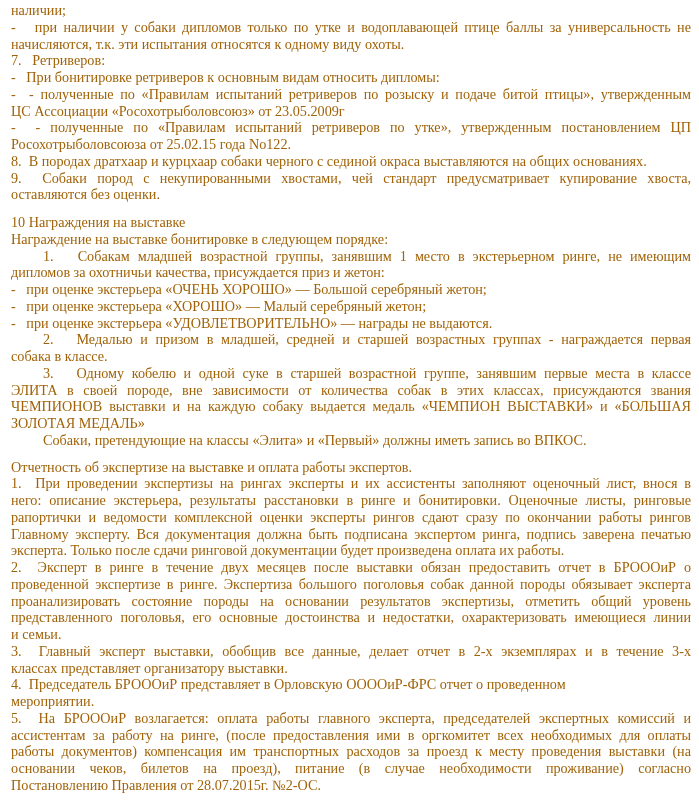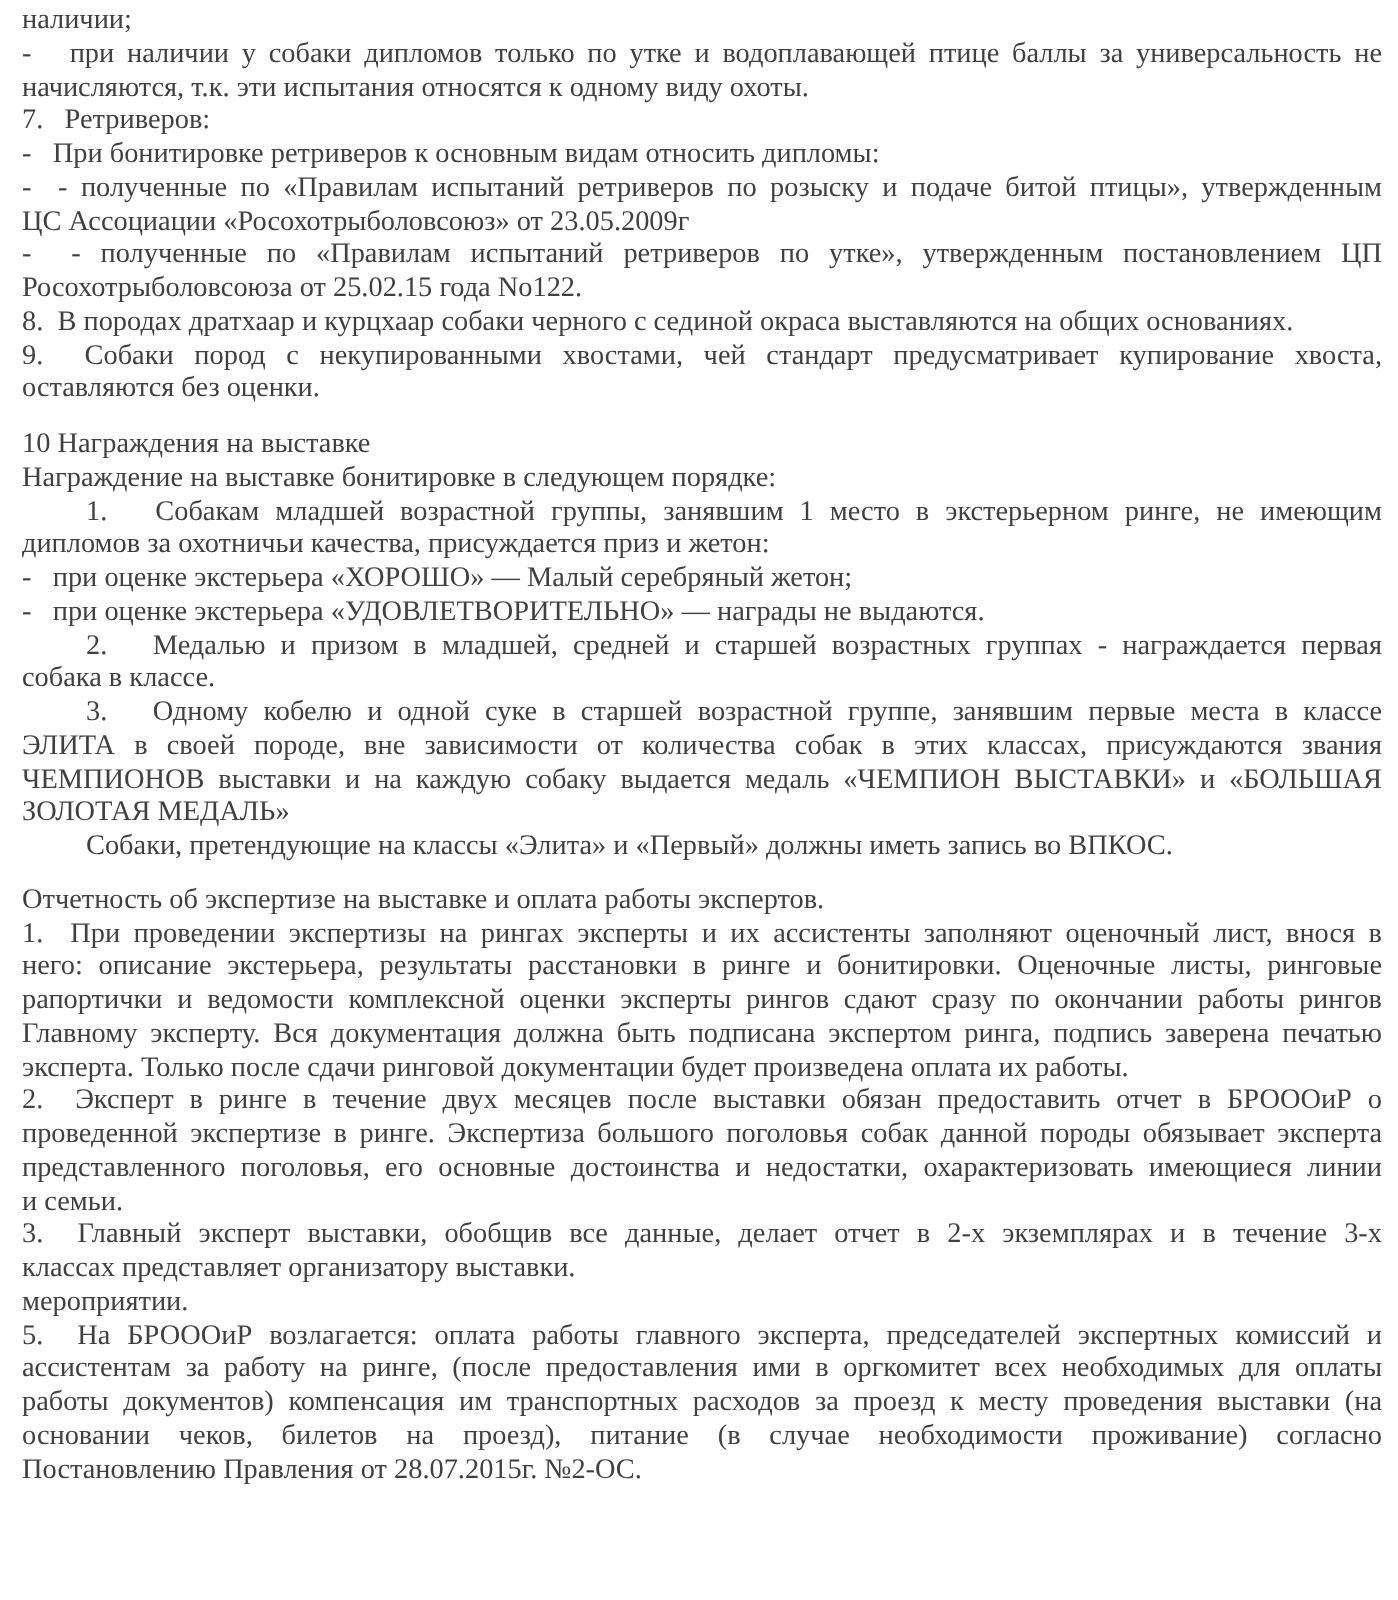--- a/index.html
+++ b/index.html
@@ -31,59 +31,62 @@
   .line.justify {
     text-align: justify;
     text-align-last: justify;
   }
   .line.indent { text-indent: 32px; }
   .spacer { width: 100%; }
 </style>
 </head>
 <body>
 
-<div class="page" style="background: rgb(255, 255, 255); color: #404040;">
+<div class="page" style="background: rgb(255, 255, 255); color: #a16207;">
     <div class="line left">наличии;</div>
     <div class="line justify">-&nbsp;&nbsp;&nbsp;при наличии у собаки дипломов только по утке и водоплавающей птице баллы за универсальность не</div>
     <div class="line left">начисляются, т.к. эти испытания относятся к одному виду охоты.</div>
     <div class="line left">7.&nbsp;&nbsp;&nbsp;Ретриверов:</div>
     <div class="line left">-&nbsp;&nbsp;&nbsp;При бонитировке ретриверов к основным видам относить дипломы:</div>
     <div class="line justify">-&nbsp;&nbsp;- полученные по «Правилам испытаний ретриверов по розыску и подаче битой птицы», утвержденным</div>
     <div class="line left">ЦС Ассоциации «Росохотрыболовсоюз» от 23.05.2009г</div>
     <div class="line justify">-&nbsp;&nbsp;- полученные по «Правилам испытаний ретриверов по утке», утвержденным постановлением ЦП</div>
     <div class="line left">Росохотрыболовсоюза от 25.02.15 года No122.</div>
     <div class="line left">8.&nbsp;&nbsp;В породах дратхаар и курцхаар собаки черного с сединой окраса выставляются на общих основаниях.</div>
     <div class="line justify">9.&nbsp;&nbsp;Собаки пород с некупированными хвостами, чей стандарт предусматривает купирование хвоста,</div>
     <div class="line left">оставляются без оценки.</div>
     <div class="spacer" style="height: 11px;"></div>
     <div class="line center">10 Награждения на выставке</div>
     <div class="line center">Награждение на выставке бонитировке в следующем порядке:</div>
     <div class="line justify indent">1.&nbsp;&nbsp;&nbsp;Собакам младшей возрастной группы, занявшим 1 место в экстерьерном ринге, не имеющим</div>
     <div class="line left">дипломов за охотничьи качества, присуждается приз и жетон:</div>
+    <div class="line left">-&nbsp;&nbsp;&nbsp;при оценке экстерьера «ОЧЕНЬ ХОРОШО» — Большой серебряный жетон;</div>
     <div class="line left">-&nbsp;&nbsp;&nbsp;при оценке экстерьера «ХОРОШО» — Малый серебряный жетон;</div>
     <div class="line left">-&nbsp;&nbsp;&nbsp;при оценке экстерьера «УДОВЛЕТВОРИТЕЛЬНО» — награды не выдаются.</div>
     <div class="line justify indent">2.&nbsp;&nbsp;&nbsp;Медалью и призом в младшей, средней и старшей возрастных группах - награждается первая</div>
     <div class="line left">собака в классе.</div>
     <div class="line justify indent">3.&nbsp;&nbsp;&nbsp;Одному кобелю и одной суке в старшей возрастной группе, занявшим первые места в классе</div>
     <div class="line justify">ЭЛИТА в своей породе, вне зависимости от количества собак в этих классах, присуждаются звания</div>
     <div class="line justify">ЧЕМПИОНОВ выставки и на каждую собаку выдается медаль «ЧЕМПИОН ВЫСТАВКИ» и «БОЛЬШАЯ</div>
     <div class="line left">ЗОЛОТАЯ МЕДАЛЬ»</div>
     <div class="line left indent">Собаки, претендующие на классы «Элита» и «Первый» должны иметь запись во ВПКОС.</div>
     <div class="spacer" style="height: 10px;"></div>
     <div class="line center">Отчетность об экспертизе на выставке и оплата работы экспертов.</div>
     <div class="line justify">1.&nbsp;&nbsp;При проведении экспертизы на рингах эксперты и их ассистенты заполняют оценочный лист, внося в</div>
     <div class="line justify">него: описание экстерьера, результаты расстановки в ринге и бонитировки. Оценочные листы, ринговые</div>
     <div class="line justify">рапортички и ведомости комплексной оценки эксперты рингов сдают сразу по окончании работы рингов</div>
     <div class="line justify">Главному эксперту. Вся документация должна быть подписана экспертом ринга, подпись заверена печатью</div>
     <div class="line left">эксперта. Только после сдачи ринговой документации будет произведена оплата их работы.</div>
     <div class="line justify">2.&nbsp;&nbsp;Эксперт в ринге в течение двух месяцев после выставки обязан предоставить отчет в БРОООиР о</div>
     <div class="line justify">проведенной экспертизе в ринге. Экспертиза большого поголовья собак данной породы обязывает эксперта</div>
+    <div class="line justify">проанализировать состояние породы на основании результатов экспертизы, отметить общий уровень</div>
     <div class="line justify">представленного поголовья, его основные достоинства и недостатки, охарактеризовать имеющиеся линии</div>
     <div class="line left">и семьи.</div>
     <div class="line justify">3.&nbsp;&nbsp;Главный эксперт выставки, обобщив все данные, делает отчет в 2-х экземплярах и в течение 3-х</div>
     <div class="line left">классах представляет организатору выставки.</div>
+    <div class="line left">4.&nbsp;&nbsp;Председатель БРОООиР представляет в Орловскую ООООиР-ФРС отчет о проведенном</div>
     <div class="line left">мероприятии.</div>
     <div class="line justify">5.&nbsp;&nbsp;На БРОООиР возлагается: оплата работы главного эксперта, председателей экспертных комиссий и</div>
     <div class="line justify">ассистентам за работу на ринге, (после предоставления ими в оргкомитет всех необходимых для оплаты</div>
     <div class="line justify">работы документов) компенсация им транспортных расходов за проезд к месту проведения выставки (на</div>
     <div class="line justify">основании чеков, билетов на проезд), питание (в случае необходимости проживание) согласно</div>
     <div class="line left">Постановлению Правления от 28.07.2015г. №2-ОС.</div>
   </div>
 
 </body></html>

